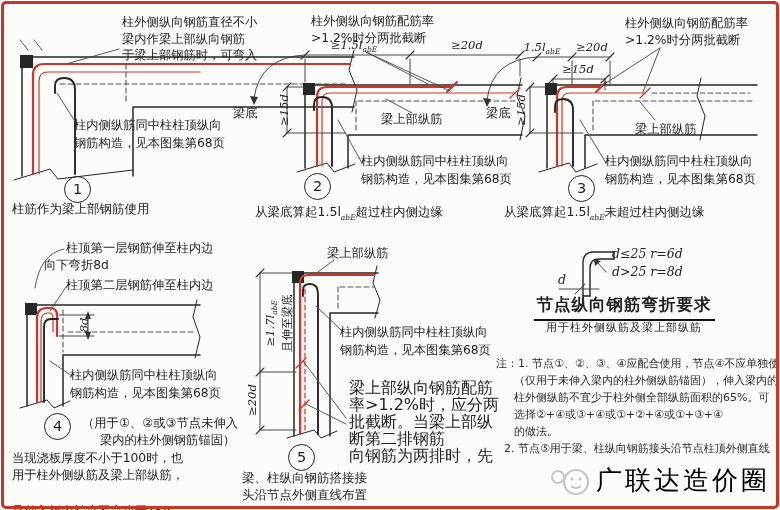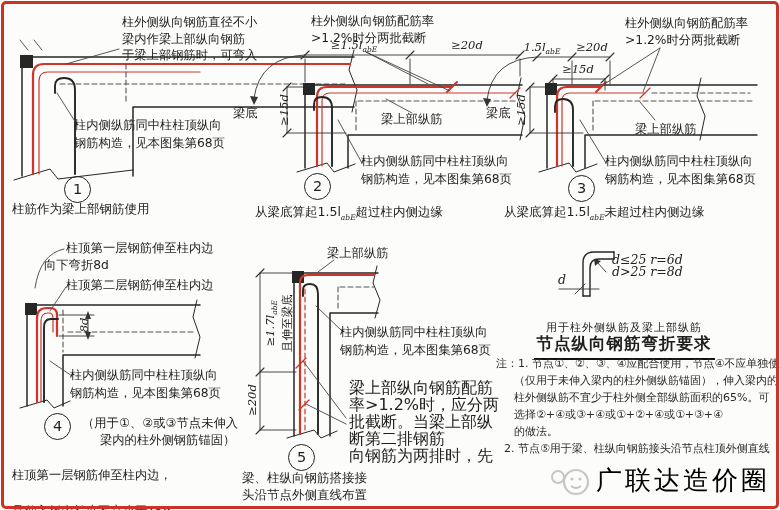--- a/index.html
+++ b/index.html
@@ -9,21 +9,21 @@
   .lw{position:absolute;left:0;top:0;z-index:1;}
   .t{position:absolute;z-index:10;white-space:nowrap;}
   .lbl{font-size:12.3px;line-height:16.5px;color:#1e1e1e;}
   .cap{font-size:12.5px;color:#1e1e1e;}
   .note{font-size:11px;color:#2a2a2a;}
   .dimt{font-family:"DejaVu Serif",serif;font-style:italic;font-size:11.5px;color:#222;text-align:center;}
   .dimt sub, .cap sub{font-size:7.5px;font-family:"DejaVu Serif",serif;font-style:italic;}
   .rot{transform:rotate(-90deg);transform-origin:center;}
   .circ{position:absolute;width:25px;height:25px;border:1.6px solid #222;border-radius:50%;
         font-size:14.5px;line-height:25px;text-align:center;z-index:10;background:transparent;}
-  .title-wrap{text-align:center;margin-top:39px;}
+  .title-wrap{text-align:center;}
   .title-wrap span{display:inline-block;font-weight:bold;font-size:16.5px;letter-spacing:1px;
         border-bottom:2.2px solid #111;padding:0 3px 3px 3px;}
   .subtitle{font-size:11px;text-align:center;letter-spacing:1px;color:#222;}
   .serifit{font-family:"DejaVu Serif",serif;font-style:italic;font-size:12.5px;color:#222;}
   .wm{font-size:26px;font-weight:normal;color:#000000;letter-spacing:3px;z-index:5;}
   .n5{font-size:16px;line-height:17px;}
   .multiline div{white-space:nowrap;}
 </style>
 </head>
 <body>
@@ -196,21 +196,22 @@
   <div class="t lbl" style="left:44px;top:257px;">向下弯折8d</div>
   <div class="t lbl" style="left:66px;top:277px;">柱顶第二层钢筋伸至柱内边</div>
   <div class="t dimt rot" style="left:62px;top:318px;width:44px;">8d</div>
   <div class="t lbl multiline" style="left:70px;top:367px;line-height:17.5px;">
     <div>柱内侧纵筋同中柱柱顶纵向</div>
     <div>钢筋构造，见本图集第68页</div>
   </div>
   <div class="circ" style="left:44px;top:413px;"><span>4</span></div>
   <div class="t lbl" style="left:82px;top:415px;">（用于①、②或③节点未伸入</div>
   <div class="t lbl" style="left:100px;top:432px;">梁内的柱外侧钢筋锚固）</div>
-  <div class="t lbl" style="left:12px;top:467px;">柱顶第一层钢筋伸至柱内边，</div>
+  <div class="t lbl" style="left:12px;top:450px;">当现浇板厚度不小于100时，也</div>
+  <div class="t lbl" style="left:12px;top:467px;">用于柱外侧纵筋及梁上部纵筋，</div>
   <div class="t lbl" style="left:12px;top:484px;margin-top:19px;">且伸入板内长度不宜小于15d</div>
 
   <div class="t lbl" style="left:327px;top:245px;">梁上部纵筋</div>
   <div class="t dimt rot" style="left:231px;top:315px;width:80px;">
     <span>≥1.7l</span><sub>abE</sub>
   </div>
   <div class="t lbl rot" style="left:247px;top:315px;width:80px;text-align:center;font-size:11.5px;">且伸至梁底</div>
   <div class="t dimt rot" style="left:222px;top:393px;width:60px;">≥20d</div>
   <div class="t lbl multiline" style="left:340px;top:324px;line-height:17.5px;">
     <div>柱内侧纵筋同中柱柱顶纵向</div>
@@ -223,21 +224,21 @@
     <div>断第二排钢筋</div>
     <div>向钢筋为两排时，先</div>
   </div>
   <div class="circ" style="left:288px;top:444px;"><span>5</span></div>
   <div class="t cap multiline" style="left:242px;top:470px;line-height:16.5px;">
     <div>梁、柱纵向钢筋搭接接</div>
     <div>头沿节点外侧直线布置</div>
   </div>
 
   <div class="t serifit" style="left:558px;top:272px;">d</div>
-  <div class="t serifit" style="left:612px;top:252px;">d≤25  r=6d</div>
+  <div class="t serifit" style="left:612px;top:246px;">d≤25  r=6d</div>
   <div class="t serifit" style="left:612px;top:264px;">d&gt;25  r=8d</div>
   <div class="t title-wrap" style="left:524px;top:294px;width:200px;">
     <span>节点纵向钢筋弯折要求</span>
   </div>
   <div class="t subtitle" style="left:524px;top:320px;width:200px;">用于柱外侧纵筋及梁上部纵筋</div>
 
   <div class="t note" style="left:496px;top:356px;">注：1. 节点①、②、③、④应配合使用，节点④不应单独使用</div>
   <div class="t note" style="left:514px;top:373px;">（仅用于未伸入梁内的柱外侧纵筋锚固），伸入梁内的</div>
   <div class="t note" style="left:514px;top:390px;">柱外侧纵筋不宜少于柱外侧全部纵筋面积的65%。可</div>
   <div class="t note" style="left:514px;top:407px;">选择②+④或③+④或①+②+④或①+③+④</div>

